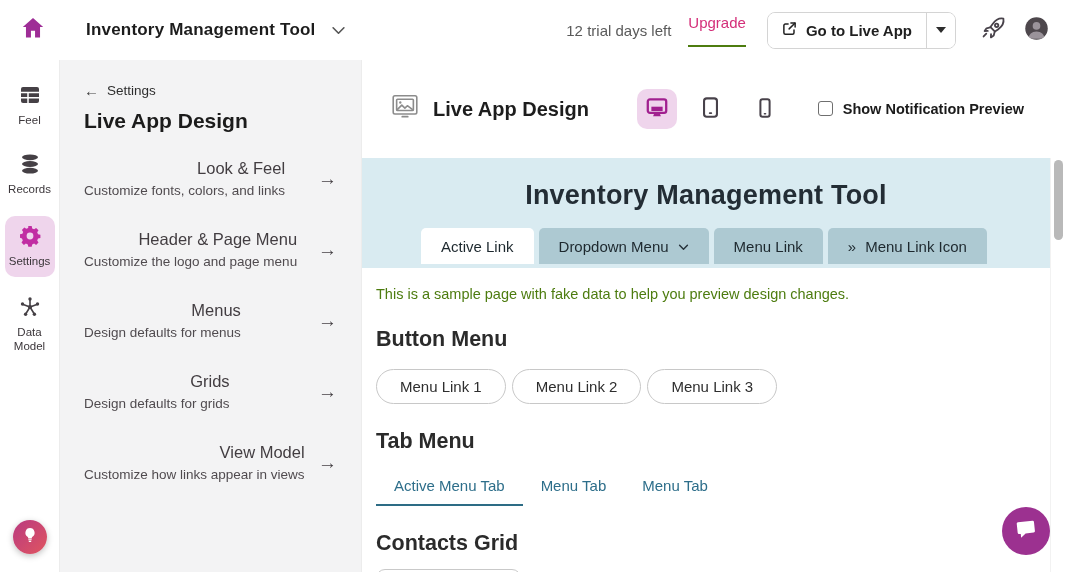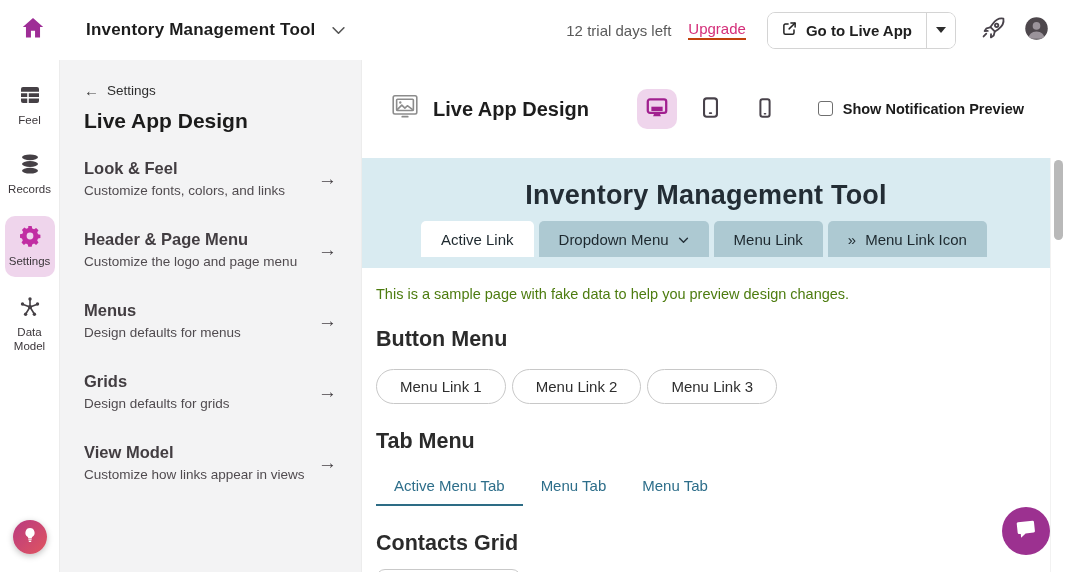--- a/index.html
+++ b/index.html
@@ -8,21 +8,21 @@
   .screen { width:1066px; height:572px; display:flex; flex-direction:column; overflow:hidden; }
 
   
   .topbar { height:60px; flex:0 0 60px; display:flex; align-items:center; padding:0 16px; background:#fff; }
   .home-btn { width:34px; height:34px; display:flex; align-items:center; justify-content:center; cursor:pointer; }
   .title-wrap { display:flex; align-items:center; margin-left:36px; cursor:pointer; }
   .app-title { font-size:17px; font-weight:700; letter-spacing:.2px; color:#1c1c1c; }
   .title-chev { margin-left:15px; display:flex; }
   .topbar-right { margin-left:auto; display:flex; align-items:center; }
   .trial-text { font-size:15px; color:#5a5a5a; }
-  .upgrade-link { font-size:15px; font-weight:500; color:#d42e79; border-bottom:2px solid #c2410c; padding-bottom:1px; margin-left:17px; cursor:pointer; }
+  .upgrade-link { font-size:15px; font-weight:500; color:#d42e79; border-bottom:2px solid #4d7c0f; padding-bottom:14px; margin-left:17px; cursor:pointer; }
   .live-group { display:flex; align-items:stretch; height:37px; border:1px solid #d4d4d4; border-radius:8px; overflow:hidden; margin-left:21px; background:#fff; }
   .live-btn { display:flex; align-items:center; gap:9px; padding:16px 14px; font-size:15px; font-weight:700; color:#1f1f1f; cursor:pointer; background:#fff; border:none; font-family:inherit; }
   .caret-btn { width:29px; display:flex; align-items:center; justify-content:center; border-left:1px solid #d4d4d4; cursor:pointer; background:#fff; }
   .caret-down { width:0; height:0; border:5px solid transparent; border-top:6px solid #2d2d2d; margin-top:5px; }
   .rocket-btn { margin-left:24px; display:flex; cursor:pointer; }
   .avatar-btn { margin-left:16px; display:flex; cursor:pointer; }
 
   
   .app-body { flex:1; display:flex; min-height:0; }
 
@@ -35,39 +35,39 @@
     background:linear-gradient(135deg,#b93a80 0%,#e05560 100%); display:flex; align-items:center; justify-content:center;
     box-shadow:0 2px 6px rgba(0,0,0,.25); cursor:pointer; }
 
   
   .sidebar { width:302px; flex:0 0 302px; background:#f3f3f4; padding:22px 24px 0 24px; border-right:1px solid #ececec; }
   .back-link { display:flex; align-items:center; gap:8px; font-size:13.5px; color:#2e2e2e; cursor:pointer; width:max-content; }
   .back-arrow::before { content:"←"; font-size:15px; color:#3c3c3c; }
   .sidebar-title { margin-top:10px; font-size:21px; font-weight:700; color:#1b1b1b; }
   .side-menu { margin-top:26px; }
   .menu-item { display:flex; align-items:center; justify-content:space-between; margin-bottom:32px; cursor:pointer; }
-  .mi-text .mi-title { font-size:16.5px; font-weight:700; color:#423d41; }
+  .mi-text .mi-title { font-size:16.5px; font-weight:400; color:#423d41;text-align:right; }
   .mi-text .mi-sub { font-size:13.5px; color:#504b4f; margin-top:5px; }
   .mi-arrow::before { content:"→"; font-size:19px; color:#443f43; }
 
   
   .main { flex:1; background:#fff; position:relative; min-width:0; }
   .main-header { height:98px; display:flex; align-items:center; padding-left:28px; }
   .main-title { font-size:20px; font-weight:700; color:#1d1d1d; margin-left:13px; }
   .device-group { display:flex; align-items:center; gap:14px; margin-left:48px; }
   .device-btn { width:40px; height:40px; border-radius:10px; display:flex; align-items:center; justify-content:center; cursor:pointer; background:transparent; border:none; }
   .device-btn.active { background:#efd5ec; }
   .notif-wrap { margin-left:auto; margin-right:42px; display:flex; align-items:flex-start; gap:10px; cursor:pointer; }
   .checkbox { width:15px; height:15px; border:1.5px solid #6f6f6f; border-radius:3px; background:#fff; }
   .notif-label { font-size:14.5px; font-weight:600; color:#1b1b1b; }
 
   
   .banner { margin-right:16px; height:110px; background:#d9ebf1; position:relative; }
   .banner-title { text-align:center; font-size:27px; font-weight:600; color:#232d35; padding-top:22px; letter-spacing:.2px; }
-  .menu-bar { position:absolute; left:59px; bottom:11px; display:flex; gap:5px; }
+  .menu-bar { position:absolute; left:59px; bottom:4px; display:flex; gap:5px; }
   .menu-tab { height:36px; display:flex; align-items:center; gap:9px; padding:0 20px; background:#adc9d2;
     border-radius:5px 5px 0 0; font-size:15px; color:#1d282e; cursor:pointer; white-space:nowrap; }
   .menu-tab.active { background:#fff; }
   .tab-chev { display:flex; margin-top:2px; }
 
   .preview-content { padding:0 14px; }
   .sample-text { margin-top:18px; font-size:14.5px; color:#4d7c0f; }
   .section-heading { margin-top:25px; font-size:21.5px; font-weight:700; color:#2b2b2b; }
   .pill-row { margin-top:17px; display:flex; gap:6px; }
   .pill { height:35px; padding:0 23px; display:flex; align-items:center; border:1px solid #c8c8c8; border-radius:18px;

